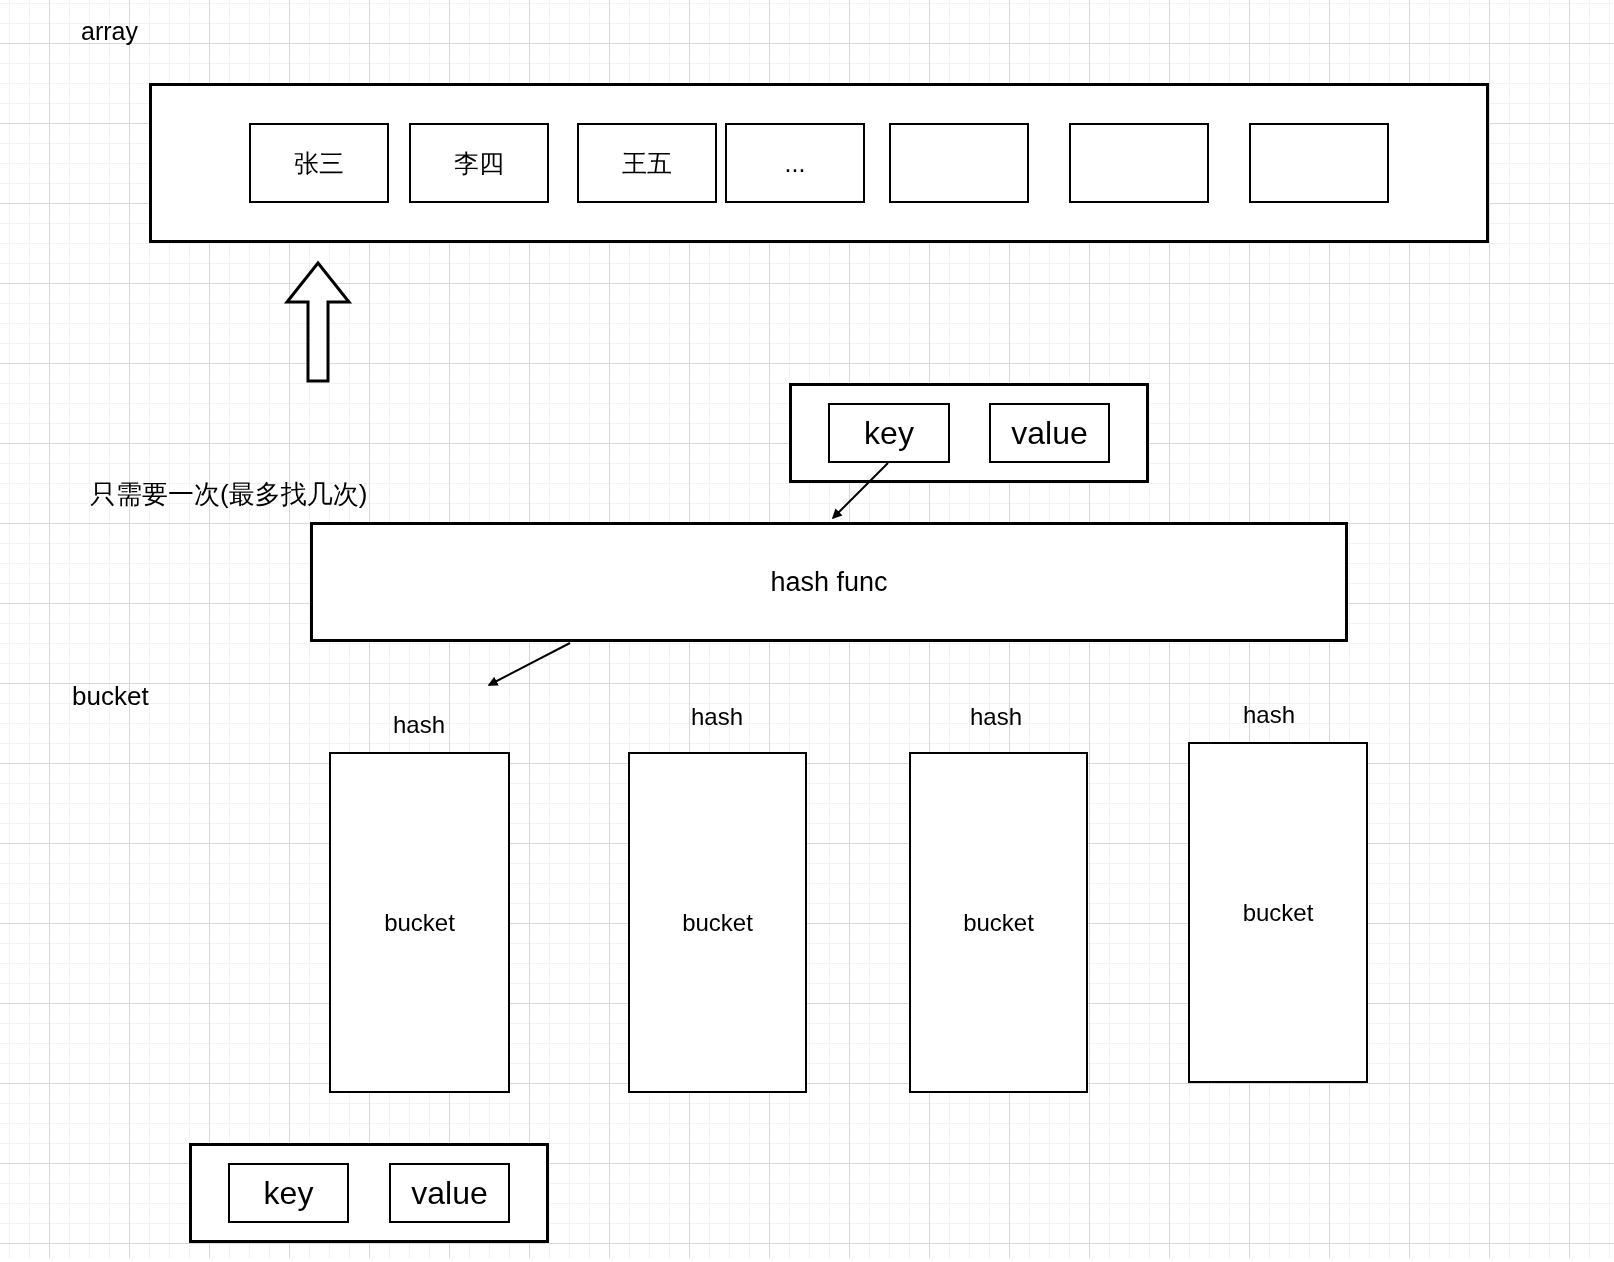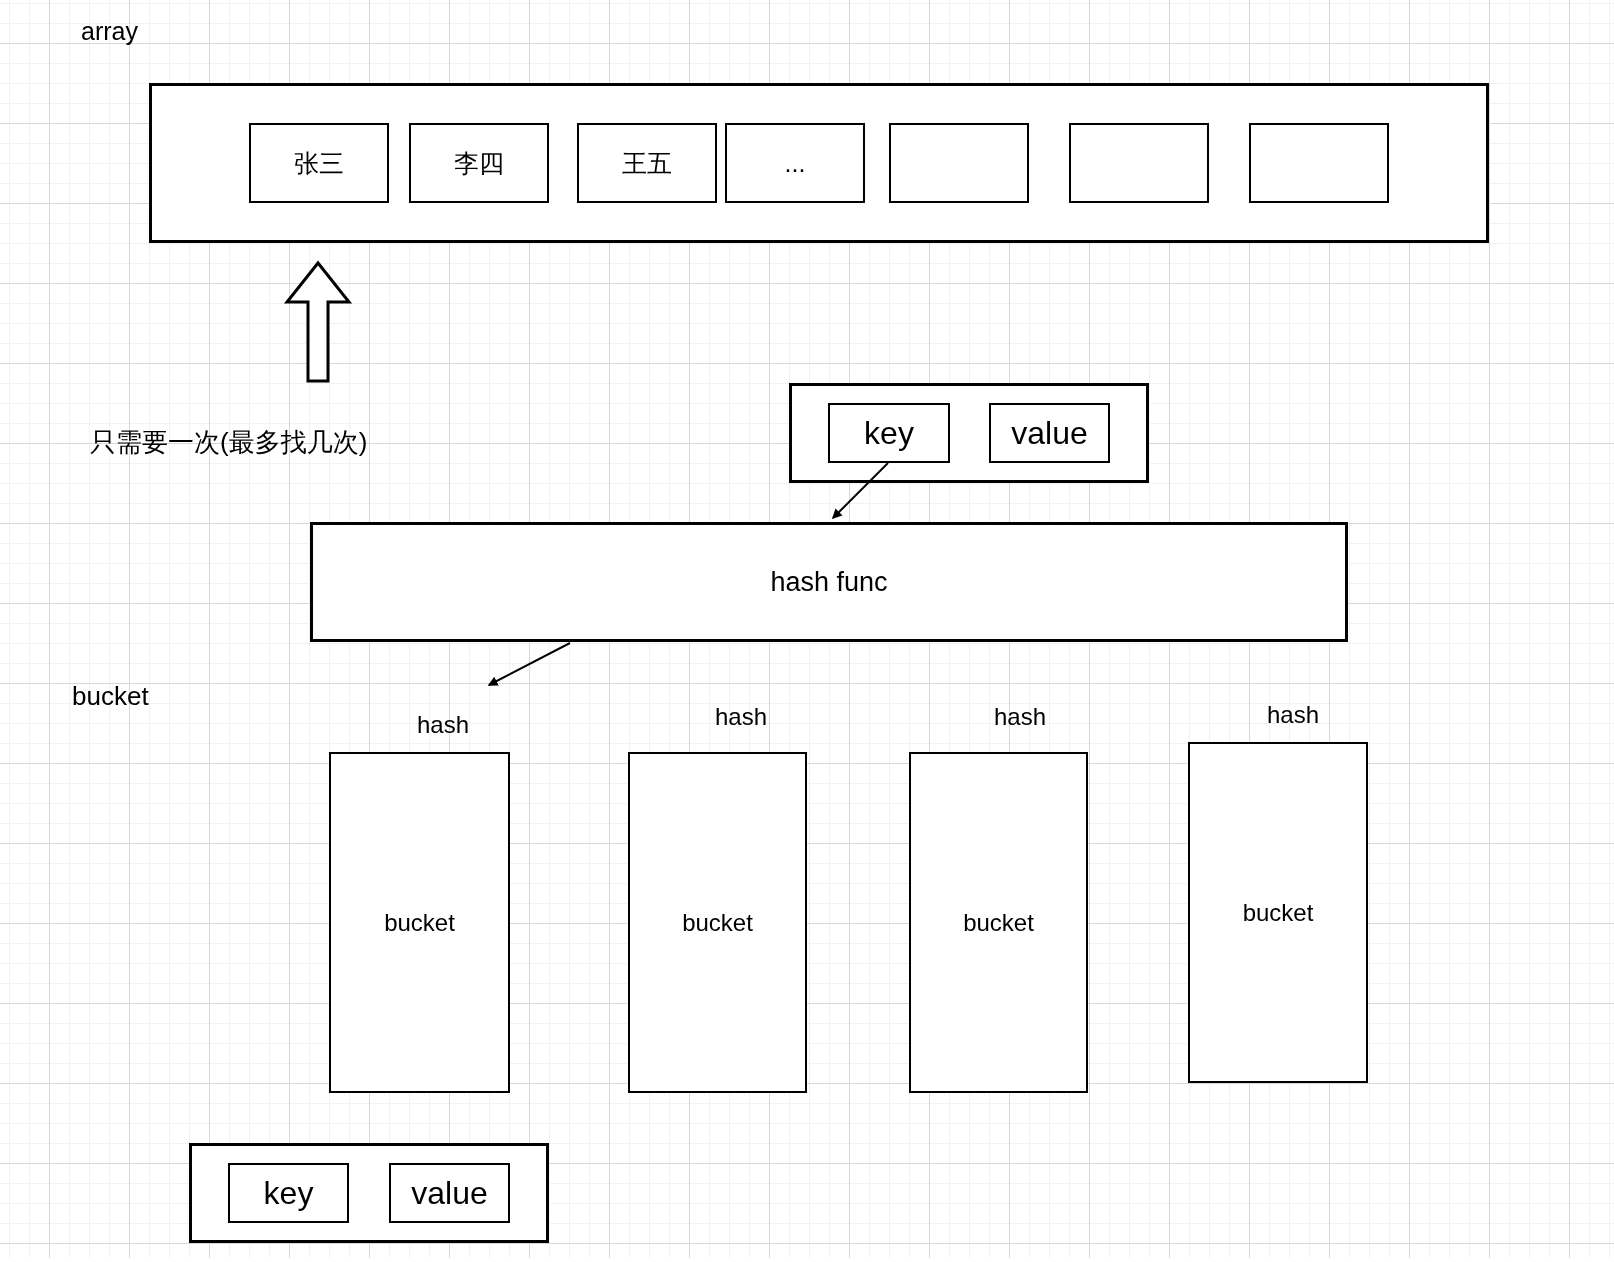--- a/index.html
+++ b/index.html
@@ -38,21 +38,21 @@
     line-height: 1.1;
     white-space: nowrap;
   }
   .cell-text { font-size: 25px; }
   .kv-text   { font-size: 32px; }
   .hashfunc-text { font-size: 27px; }
   .bucket-text   { font-size: 24px; }
   .hash-lbl {
     position: absolute;
     width: 100px;
-    text-align: right;
+    text-align: center;
     font-size: 24px;
     white-space: nowrap;
   }
   svg.overlay {
     position: absolute;
     left: 0; top: 0;
     width: 1614px; height: 1262px;
     pointer-events: none;
   }
 </style>
@@ -80,21 +80,21 @@
   <div class="box thin cell-text" style="left:889px;  top:123px; width:140px; height:80px;">
       <span></span>
     </div>
   <div class="box thin cell-text" style="left:1069px; top:123px; width:140px; height:80px;">
       <span></span>
     </div>
   <div class="box thin cell-text" style="left:1249px; top:123px; width:140px; height:80px;">
       <span></span>
     </div>
 
-  <div class="lbl" style="left:90px; top:428px; font-size:26px;">只需要一次(最多找几次)</div>
+  <div class="lbl" style="left:90px; top:480px; font-size:26px;">只需要一次(最多找几次)</div>
 
   <div class="box" style="left:789px; top:383px; width:360px; height:100px;"></div>
   <div class="box thin kv-text" style="left:828px; top:403px; width:122px; height:60px;">
       <span>key</span>
     </div>
   <div class="box thin kv-text" style="left:989px; top:403px; width:121px; height:60px;">
       <span>value</span>
     </div>
 
   <div class="box hashfunc-text" style="left:310px; top:522px; width:1038px; height:120px;">

